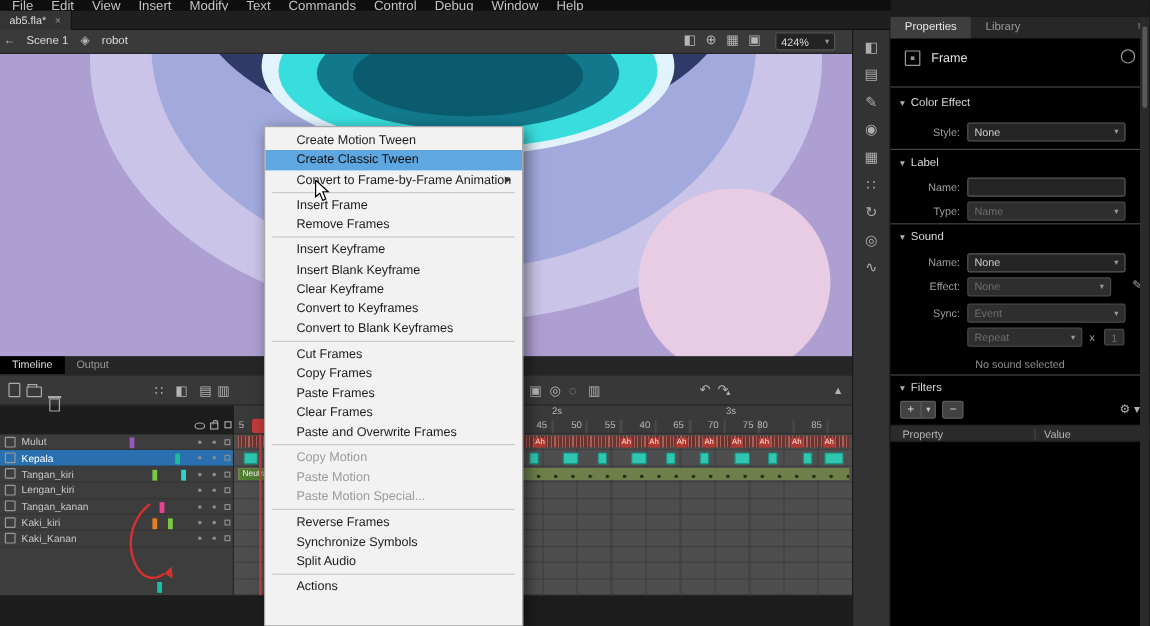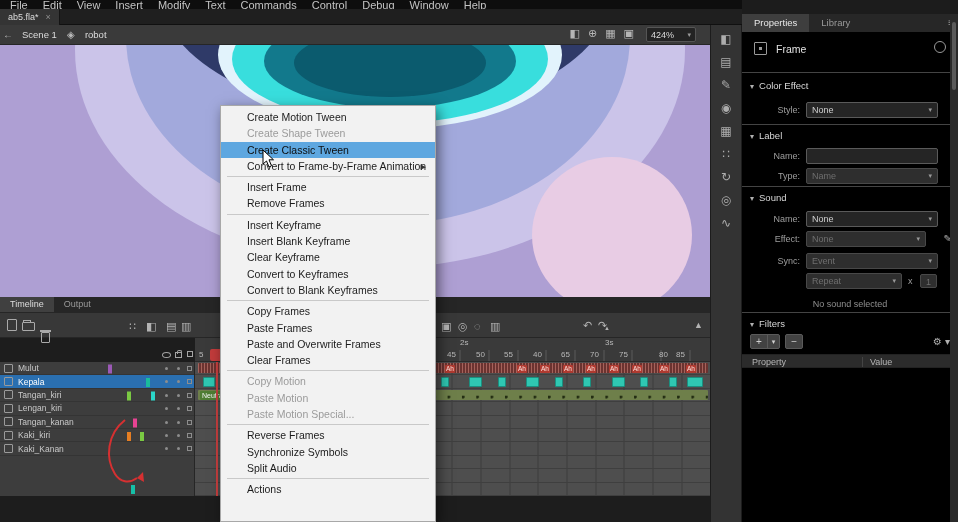--- a/index.html
+++ b/index.html
@@ -31,21 +31,21 @@
 
 .stage{left:0;top:45px;width:710px;height:252px;background:#ae9fd3;overflow:hidden}
 
 
 .dock{left:710px;top:25px;width:32px;height:497px;background:#333;border-left:1px solid #1c1c1c;border-right:1px solid #1c1c1c;display:flex;flex-direction:column;align-items:center;padding-top:8px;gap:11px}
 .dock span{font-size:12px;color:#adadad;line-height:12px}
 
 
 .tl-tabs{left:0;top:297px;width:710px;height:15px;background:#262626;display:flex}
 .tl-tab{font-size:9px;line-height:15px;padding:0 10px;color:#999}
-.tl-tab.act{background:#404040;color:#ddd}
+.tl-tab.act{background:#000000;color:#ddd}
 .tl-toolbar{left:0;top:312px;width:710px;height:26px;background:#383838;border-top:1px solid #262626;border-bottom:1px solid #262626}
 .tico{position:absolute;font-size:11px;color:#b3b3b3;line-height:12px}
 .ico-page{width:10px;height:12px;border:1px solid #aaa;border-radius:1px}
 .ico-folder{width:13px;height:9px;border:1px solid #aaa;border-radius:1px;margin-top:3px;position:relative}
 .ico-folder:before{content:"";position:absolute;left:0;top:-3px;width:6px;height:2px;border:1px solid #aaa;border-bottom:none}
 .ico-trash{width:9px;height:11px;border:1px solid #aaa;border-radius:1px;position:relative;margin-top:1px}
 .ico-trash:before{content:"";position:absolute;left:-2px;top:-3px;width:11px;height:2px;background:#aaa}
 
 
 .lpanel{left:0;top:362px;width:195px;height:134px;background:#3d3d3d;border-right:1px solid #262626;display:flex;flex-direction:column}
@@ -229,21 +229,21 @@
     <span class="tm" style="left:265px">2s</span>
     <span class="tm" style="left:410px">3s</span>
     <span class="num" style="left:4px">5</span>
     <span class="num" style="left:252px">45</span>
     <span class="num" style="left:281px">50</span>
     <span class="num" style="left:309px">55</span>
     <span class="num" style="left:338px">40</span>
     <span class="num" style="left:366px">65</span>
     <span class="num" style="left:395px">70</span>
     <span class="num" style="left:424px">75</span>
-    <span class="num" style="left:464px">80</span>
+    <span class="num" style="left:436px">80</span>
     <span class="num" style="left:481px">85</span>
   </div>
   <div class="abs phhead"></div>
 
   <div class="abs lpanel">
     <div class="lrow">
         <span class="licon"></span>
         <span class="lname">Mulut</span>
         <span class="ldots">
           <i class="da"></i>
@@ -360,37 +360,37 @@
     <div class="frow"></div>
     <div class="frow"></div>
     <div class="frow"></div>
     <div class="frow"></div>
     <div class="frow"></div>
     <div class="phline"></div>
   </div>
 
   <div class="abs cmenu">
     <div class="cmi">Create Motion Tween</div>
-    <div class="cmi dis">Create Shape Tween</div>
     <div class="cmi hl">Create Classic Tween</div>
     <div class="cmi"><span>Convert to Frame-by-Frame Animation</span><span class="sub">▶</span></div>
     <div class="csep"></div>
     <div class="cmi">Insert Frame</div>
     <div class="cmi">Remove Frames</div>
     <div class="csep"></div>
     <div class="cmi">Insert Keyframe</div>
     <div class="cmi">Insert Blank Keyframe</div>
     <div class="cmi">Clear Keyframe</div>
     <div class="cmi">Convert to Keyframes</div>
     <div class="cmi">Convert to Blank Keyframes</div>
     <div class="csep"></div>
+    <div class="cmi">Cut Frames</div>
     <div class="cmi">Copy Frames</div>
     <div class="cmi">Paste Frames</div>
+    <div class="cmi">Clear Frames</div>
     <div class="cmi">Paste and Overwrite Frames</div>
-    <div class="cmi">Clear Frames</div>
     <div class="csep"></div>
     <div class="cmi dis">Copy Motion</div>
     <div class="cmi dis">Paste Motion</div>
     <div class="cmi dis">Paste Motion Special...</div>
     <div class="csep"></div>
     <div class="cmi">Reverse Frames</div>
     <div class="cmi">Synchronize Symbols</div>
     <div class="cmi">Split Audio</div>
     <div class="csep"></div>
     <div class="cmi">Actions</div>

